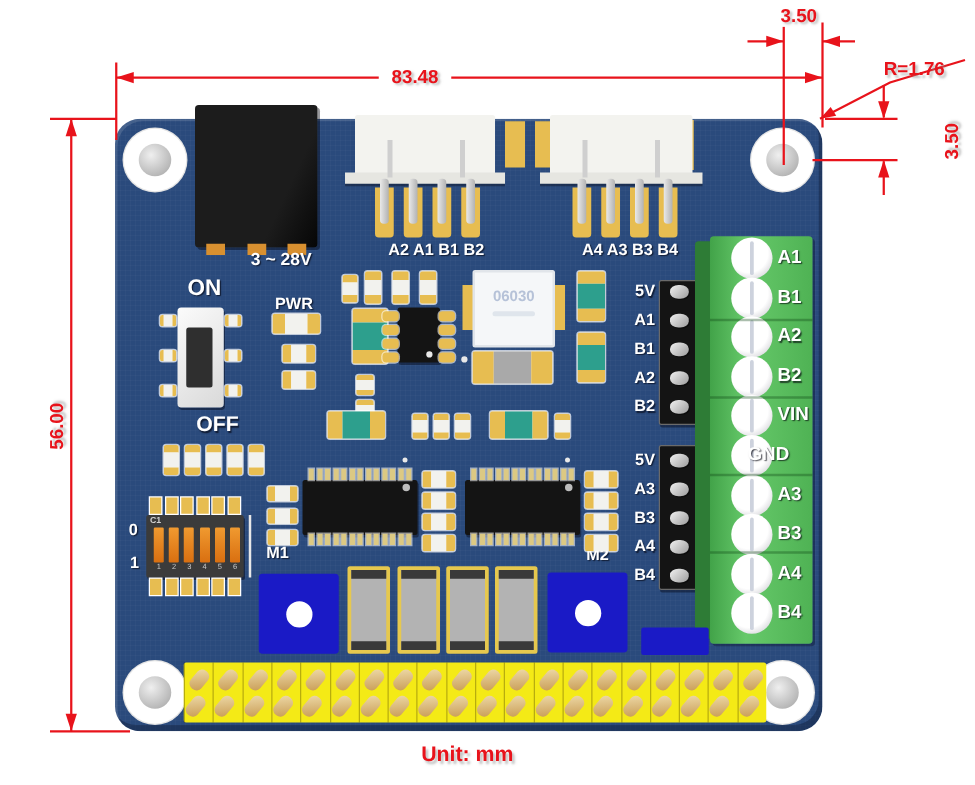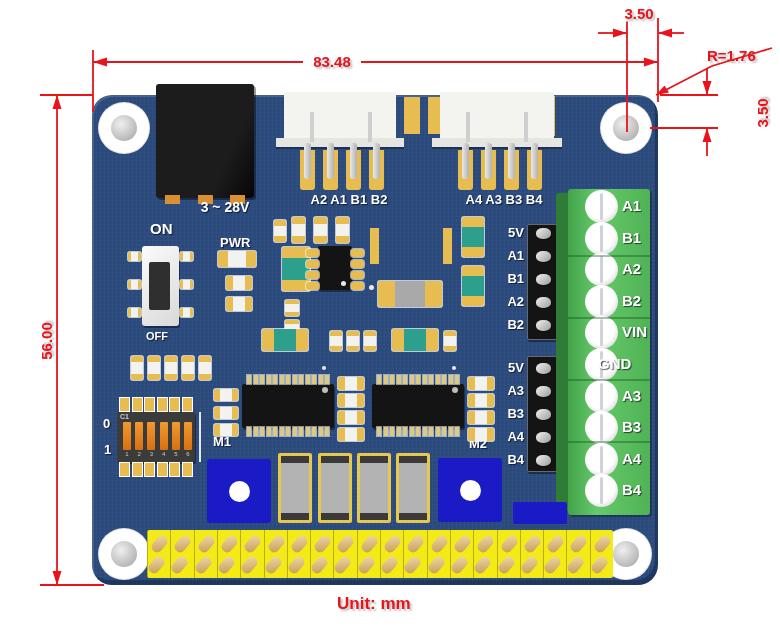--- a/index.html
+++ b/index.html
@@ -54,33 +54,37 @@
   <div class="abs hole" style="left:601px;top:529px;">
       <div class="in"></div>
     </div>
 
   <div class="abs" style="left:156px;top:84px;width:98px;height:114px;background:linear-gradient(115deg,#1c1c1c 70%,#060606);border-radius:3px;box-shadow:2px 2px 0 rgba(0,0,10,.4);"></div>
   <div class="abs" style="left:165px;top:195px;width:15px;height:9px;background:#d89030;"></div>
   <div class="abs" style="left:198px;top:195px;width:15px;height:9px;background:#d89030;"></div>
   <div class="abs" style="left:230px;top:195px;width:15px;height:9px;background:#d89030;"></div>
   <div class="abs wtxt" style="left:178px;top:199px;width:94px;font-size:14px;text-align:center;">3 ~ 28V</div>
 
-  <div class="abs wtxt" style="left:150px;top:220px;font-size:15px;">ON</div>
+  <div class="abs wtxt" style="left:150px;top:220px;font-size:18px;">ON</div>
   <div class="abs" style="left:142px;top:246px;width:37px;height:80px;background:linear-gradient(135deg,#fbfbfb,#d9d9d9);border-radius:3px;box-shadow:1px 2px 0 rgba(0,0,10,.4);"></div>
   <div class="abs" style="left:149px;top:262px;width:21px;height:48px;background:#2f2f2f;border-radius:2px;"></div>
-  <div class="abs wtxt" style="left:146px;top:330px;font-size:11px;">OFF</div>
+  <div class="abs wtxt" style="left:157px;top:330px;font-size:17px;">OFF</div>
 
   <div class="abs wtxt" style="left:220px;top:235px;font-size:13px;">PWR</div>
 
   <div class="abs blk" style="left:318px;top:246px;width:34px;height:44px;"></div>
   <div class="abs dot" style="left:341px;top:281px;width:5px;height:5px;"></div>
   <div class="abs dot" style="left:369px;top:285px;width:5px;height:5px;"></div>
 
   <div class="abs" style="left:370px;top:228px;width:9px;height:36px;background:#e7bd51;"></div>
   <div class="abs" style="left:443px;top:228px;width:9px;height:36px;background:#e7bd51;"></div>
+  <div class="abs" style="left:378px;top:216px;width:66px;height:62px;background:#f5f7f9;border:2px solid #e1e5ea;border-radius:2px;box-sizing:border-box;">
+    <div style="text-align:center;margin-top:12px;color:#b6c2d8;font-size:12px;font-weight:bold;">06030</div>
+    <div style="margin:5px auto 0;width:34px;height:4px;background:#dfe5ec;border-radius:2px;"></div>
+  </div>
 
   <div class="abs" style="left:286px;top:96px;width:14px;height:40px;background:#e7bd51;"></div>
   <div class="abs" style="left:404px;top:97px;width:16px;height:37px;background:#e7bd51;"></div>
   <div class="abs" style="left:428px;top:97px;width:16px;height:37px;background:#e7bd51;"></div>
   <div class="abs" style="left:541px;top:96px;width:14px;height:40px;background:#e7bd51;"></div>
   <div class="abs" style="left:284px;top:92px;width:112px;height:48px;background:linear-gradient(180deg,#ffffff,#ececе8 80%,#e2e2dd);background-color:#f3f3ef;border-radius:2px;"></div>
   <div class="abs" style="left:276px;top:138px;width:128px;height:9px;background:#e6e6e1;box-shadow:0 2px 0 rgba(0,0,10,.35);"></div>
   <div class="abs" style="left:440px;top:92px;width:114px;height:48px;background:linear-gradient(180deg,#ffffff,#ececе8 80%,#e2e2dd);background-color:#f3f3ef;border-radius:2px;"></div>
   <div class="abs" style="left:432px;top:138px;width:130px;height:9px;background:#e6e6e1;box-shadow:0 2px 0 rgba(0,0,10,.35);"></div>
   <div class="abs" style="left:310px;top:112px;width:4px;height:30px;background:#cfcfcf;"></div>

